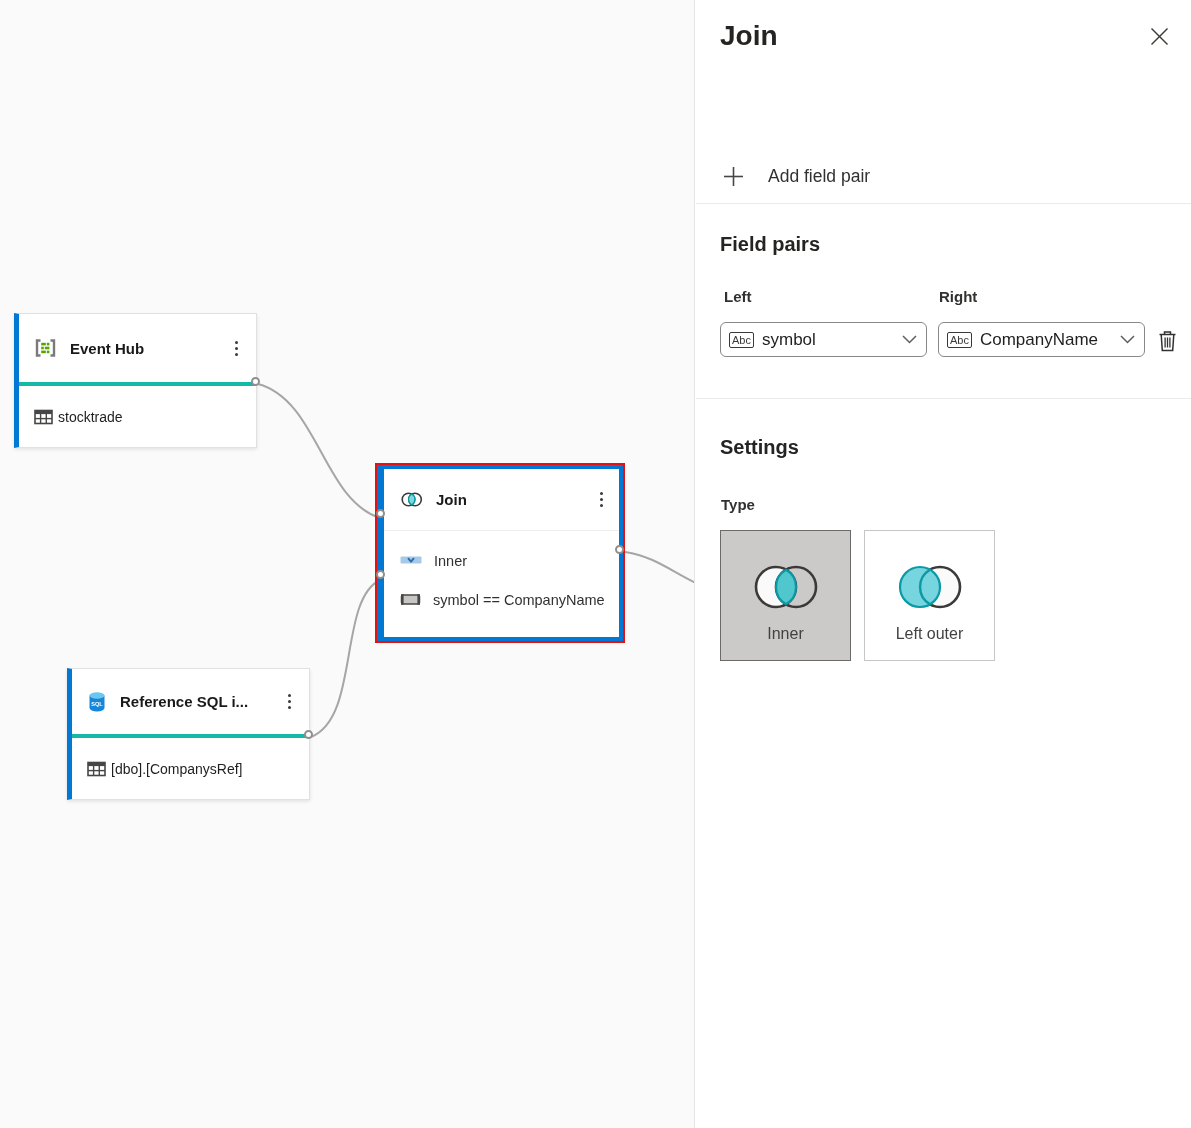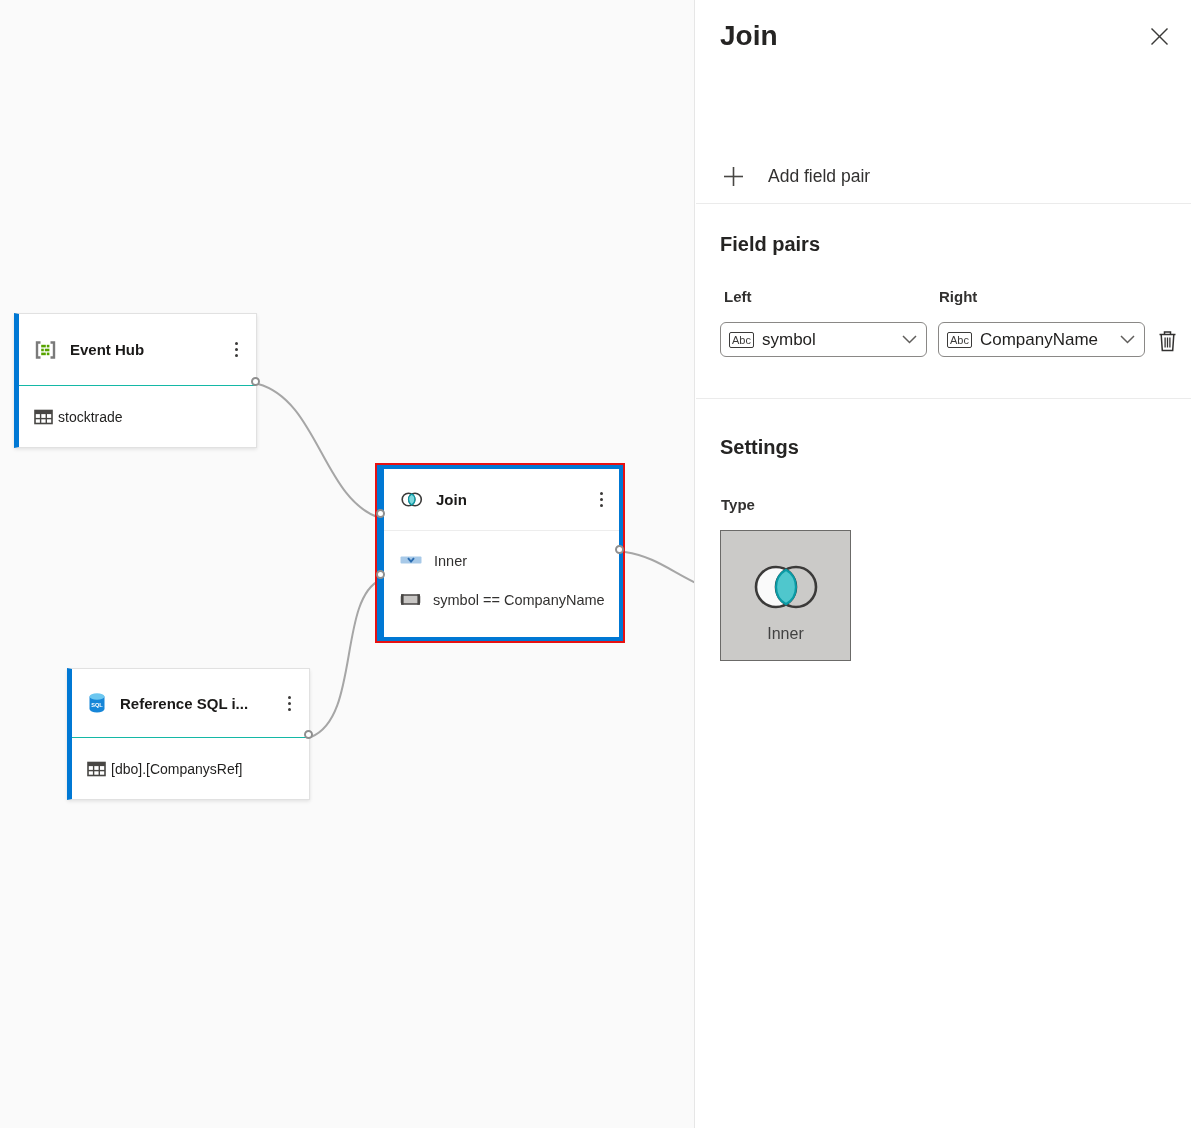--- a/index.html
+++ b/index.html
@@ -18,21 +18,21 @@
   .wires { position:absolute; left:0; top:0; width:695px; height:1128px; pointer-events:none; }
 
   .node {
     position:absolute; background:#fff;
     border:1px solid #e1e1e1; border-left:5px solid #0078d4;
     box-shadow:0 1.6px 3.6px rgba(0,0,0,.10), 0 .3px .9px rgba(0,0,0,.08);
     z-index:2;
   }
   .node-header {
     display:flex; align-items:center; gap:13px;
-    padding:0 12px 0 15px; border-bottom:1px solid #14b8a6;
+    padding:0 12px 0 15px; border-bottom:4px solid #14b8a6;
   }
   .node-title { font-weight:700; font-size:15px; color:#1b1a19; white-space:nowrap; overflow:hidden; }
   .kebab { margin-left:auto; display:flex; flex-direction:column; gap:3px; padding:4px 6px; cursor:pointer; }
   .kebab i { width:3px; height:3px; border-radius:50%; background:#3b3a39; }
   .node-row {
     display:flex; align-items:center; gap:5px;
     padding:0 12px 0 15px; font-size:14px; color:#201f1e;
   }
 
   .node-eventhub { left:14px; top:313px; width:243px; height:135px; }
@@ -304,14 +304,22 @@
 
   <div class="type-card card-inner">
     <svg width="66" height="48" viewBox="0 0 66 48">
       <circle cx="23" cy="24" r="20" fill="#fafafa" stroke="#3b3a39" stroke-width="2.6"></circle>
       <circle cx="43" cy="24" r="20" fill="none" stroke="#3b3a39" stroke-width="2.6"></circle>
       <path d="M33 6.7 A20 20 0 0 1 33 41.3 A20 20 0 0 1 33 6.7 Z" fill="#4fc7cd" stroke="#0b9aa5" stroke-width="2.2"></path>
     </svg>
     <span class="type-label">Inner</span>
   </div>
 
+  <div class="type-card card-leftouter">
+    <svg width="66" height="48" viewBox="0 0 66 48">
+      <circle cx="43" cy="24" r="20" fill="#fafafa" stroke="#3b3a39" stroke-width="2.6"></circle>
+      <circle cx="23" cy="24" r="20" fill="#5fceda" fill-opacity="0.85" stroke="#0b9aa5" stroke-width="2.2"></circle>
+      <path d="M33 6.7 A20 20 0 0 0 33 41.3" fill="none" stroke="#0b9aa5" stroke-width="2.2"></path>
+    </svg>
+    <span class="type-label">Left outer</span>
+  </div>
 
 </div>
 
 </body></html>

